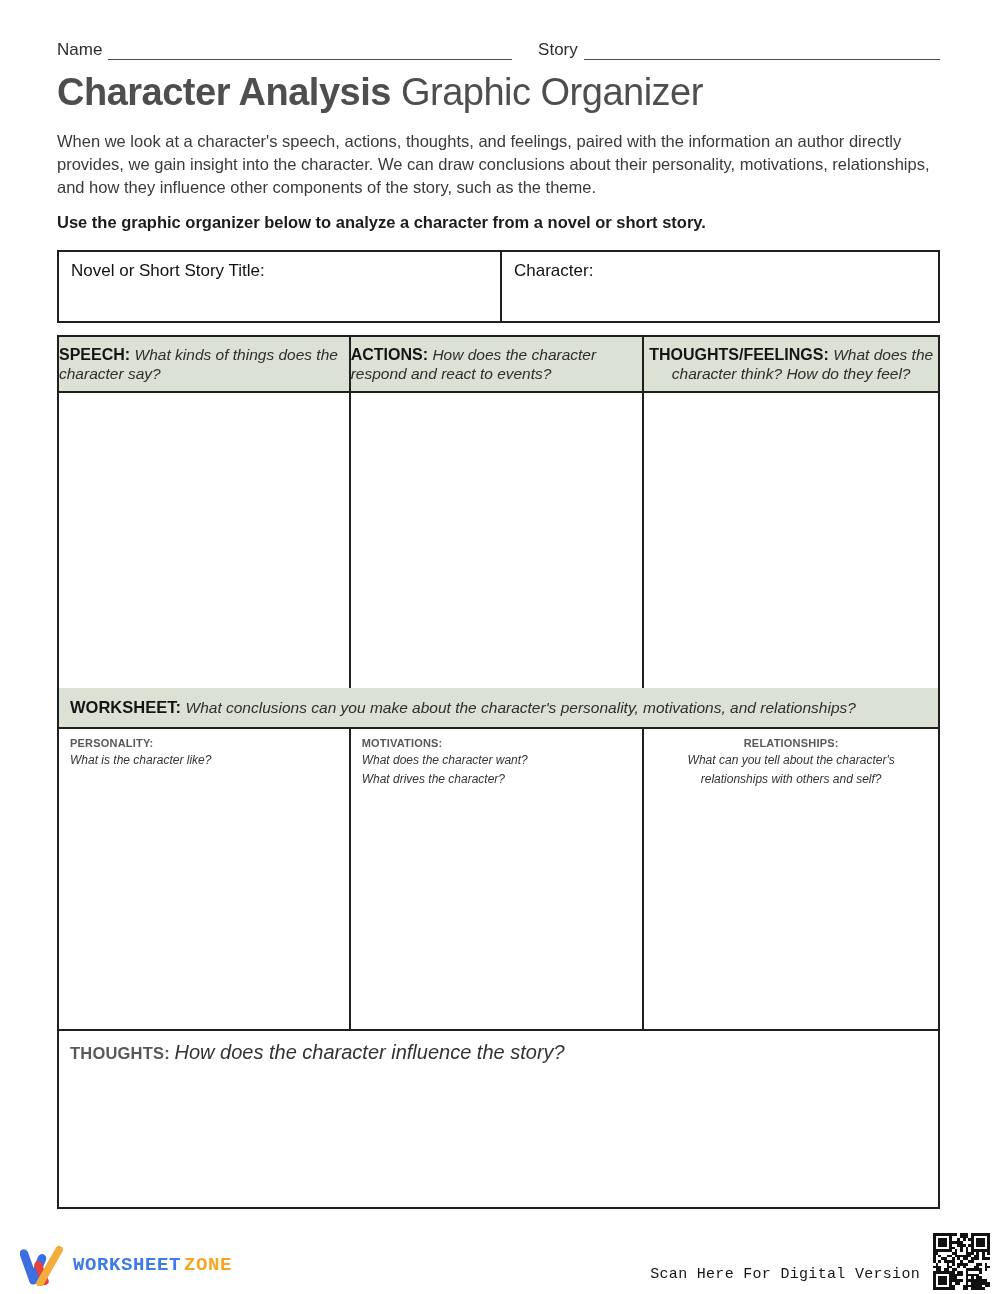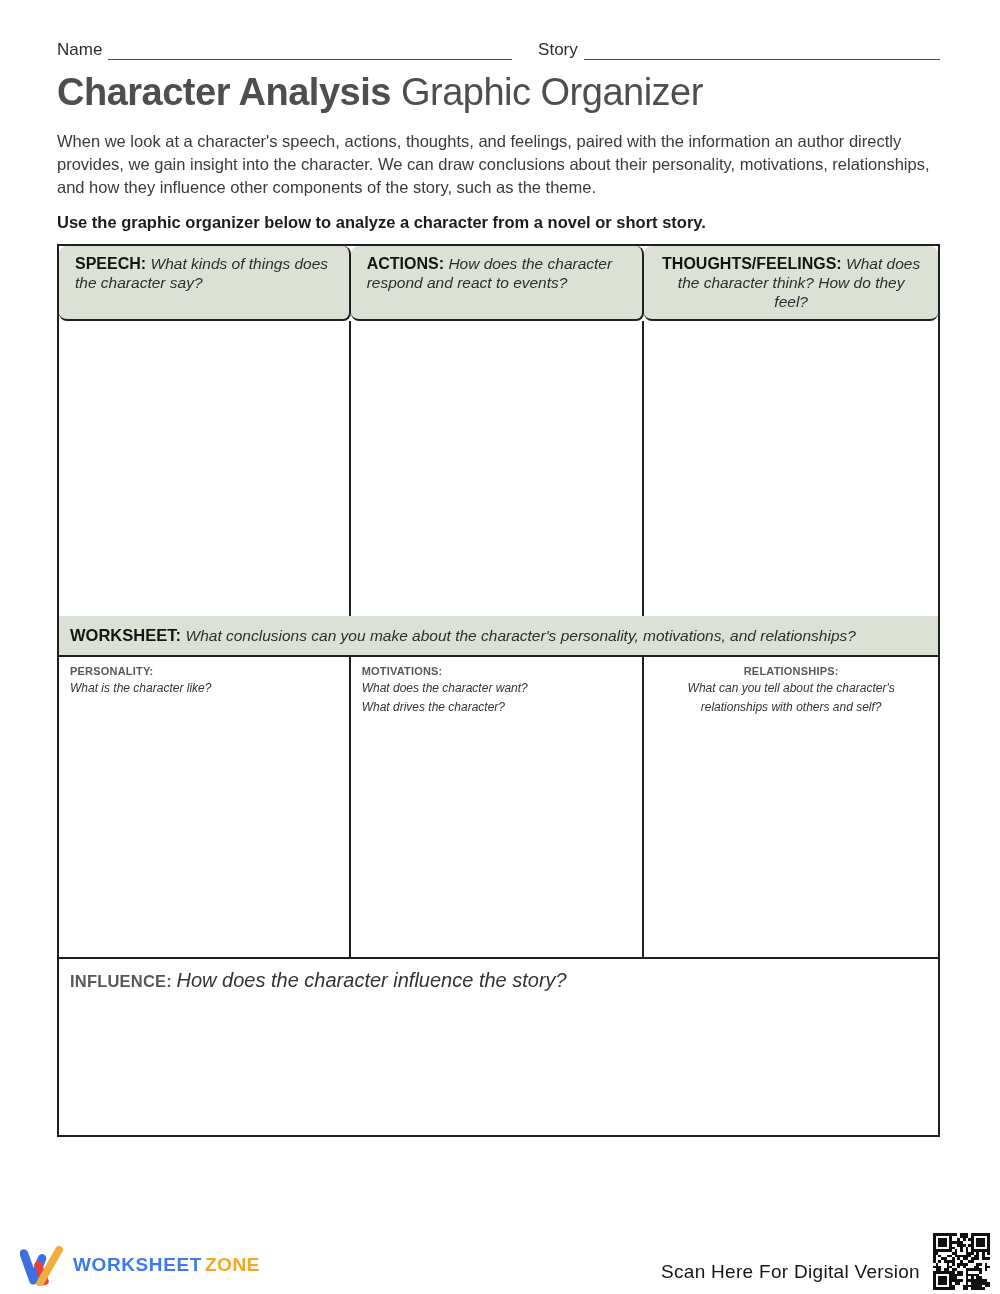--- a/index.html
+++ b/index.html
@@ -37,24 +37,24 @@
   .title-box .cell.second { width: 49.6%; }
 
   
   .org-table { margin-top: 12px; border: 2px solid #1f1f1f; }
   .grid3 { display: grid; grid-template-columns: 33.18% 33.41% 33.41%; }
   .grid3 > .cell { border-right: 2px solid #1f1f1f; }
   .grid3 > .cell:last-child { border-right: none; text-align: center; }
 
   .hdr-row .cell {
     background: #dce1d6;
-    padding: 8px 16px;
+    padding: 8px 0;
     min-height: 53px;
     border-bottom: 2px solid #1f1f1f;
-    font-size: 16px; line-height: 19px; border-radius: 8px;
+    font-size: 16px; line-height: 19px;
   }
   .hdr-label { font-weight: 700; color: #141414; }
   .hdr-desc { font-style: italic; color: #2e2e2e; font-size: 15.5px; }
 
   .empty-row .cell { height: 295px; background: #ffffff; }
 
   .inferences-bar {
     background: #dce1d6;
     border-bottom: 2px solid #1f1f1f;
     padding: 9px 11px;
@@ -73,47 +73,55 @@
     height: 178px; padding: 10px 11px;
     background: #ffffff;
     font-size: 16.5px;
   }
   .influence-label { font-weight: 700; color: #58585a; letter-spacing: 0.2px; }
   .influence-desc { font-style: italic; color: #333333; font-size: 20px; }
 
   
   .footer {
     position: absolute; left: 20px; right: 10px; top: 1228px; height: 62px;
-    display: flex; justify-content: space-between; align-items: flex-end;
+    display: flex; justify-content: space-between; align-items: flex-end; font-family: Liberation Mono, monospace;
   }
   .brand { display: flex; align-items: center; gap: 9px; margin-bottom: 4px; }
   .brand-text { font-size: 19px; font-weight: 700; letter-spacing: 0.6px; white-space: nowrap; }
   .brand-word1 { color: #3d7bed; }
   .brand-word2 { color: #f6a623; margin-left: 3px; }
   .scan-group { display: flex; align-items: flex-end; gap: 13px; }
-  .scan-text { font-size: 19px; color: #161616; margin-bottom: 7px; letter-spacing: 0.3px; }
+  .scan-text { font-size: 15px; color: #161616; margin-bottom: 7px; letter-spacing: 0.3px; }
   .qr { width: 57px; height: 57px; display: block; }
 </style>
 </head>
 <body>
 
 <div class="content">
 
   <div class="meta-row">
     <span class="meta-label">Name</span>
     <span class="write-line name-line"></span>
     <span class="meta-label">Story</span>
     <span class="write-line date-line"></span>
   </div>
 
   <h1 class="page-title"><span class="bold-part">Character Analysis</span> <span class="light-part">Graphic Organizer</span></h1>
 
   <p class="intro">When we look at a character's speech, actions, thoughts, and feelings, paired with the information an author directly provides, we gain insight into the character. We can draw conclusions about their personality, motivations, relationships, and how they influence other components of the story, such as the theme.</p>
   <p class="instruction">Use the graphic organizer below to analyze a character from a novel or short story.</p>
 
+  <div class="title-box">
+    <div class="cell first">
+      <span>Novel or Short Story Title:</span>
+    </div>
+    <div class="cell second">
+      <span>Character:</span>
+    </div>
+  </div>
 
   <div class="org-table">
 
     <div class="grid3 hdr-row">
       <div class="cell">
         <span class="hdr-label">SPEECH:</span>
         <span class="hdr-desc"> <span>What kinds of things does the character say?</span></span>
       </div>
       <div class="cell">
         <span class="hdr-label">ACTIONS:</span>
@@ -146,21 +154,21 @@
         <div class="lower-desc">What does the character want?</div>
         <div class="lower-desc" style="margin-top:0">What drives the character?</div>
       </div>
       <div class="cell">
         <div class="lower-label">RELATIONSHIPS:</div>
         <div class="lower-desc">What can you tell about the character's relationships with others and self?</div>
       </div>
     </div>
 
     <div class="influence-row">
-      <span class="influence-label">INFLUENCE:</span>
+      <span class="influence-label">THOUGHTS:</span>
       <span class="influence-desc"> <span>How does the character influence the story?</span></span>
     </div>
 
   </div>
 </div>
 
 <div class="footer">
   <div class="brand">
     <svg class="brand-mark" width="44" height="42" viewBox="0 0 46 44">
       <path d="M4 10 L14 38 L23 15" fill="none" stroke="#3d6fe0" stroke-width="9" stroke-linecap="round" stroke-linejoin="round"></path>

